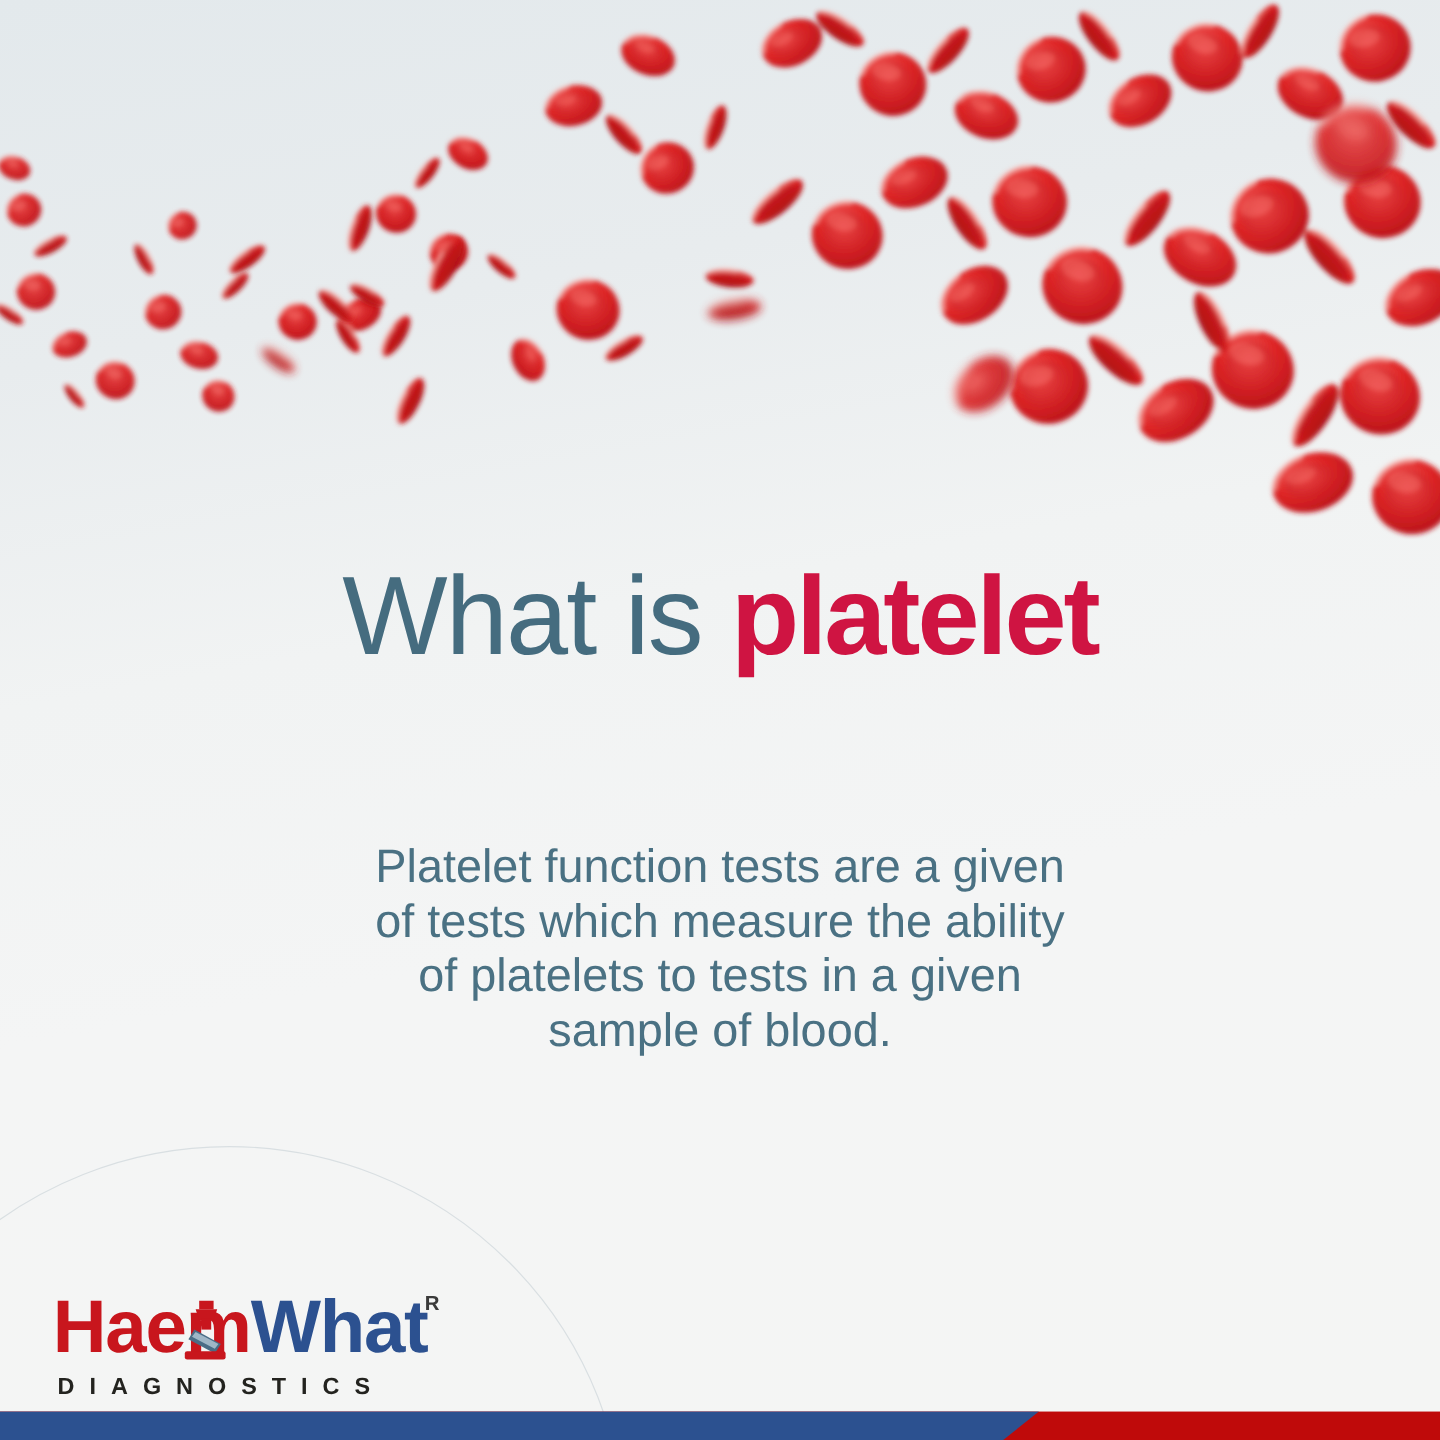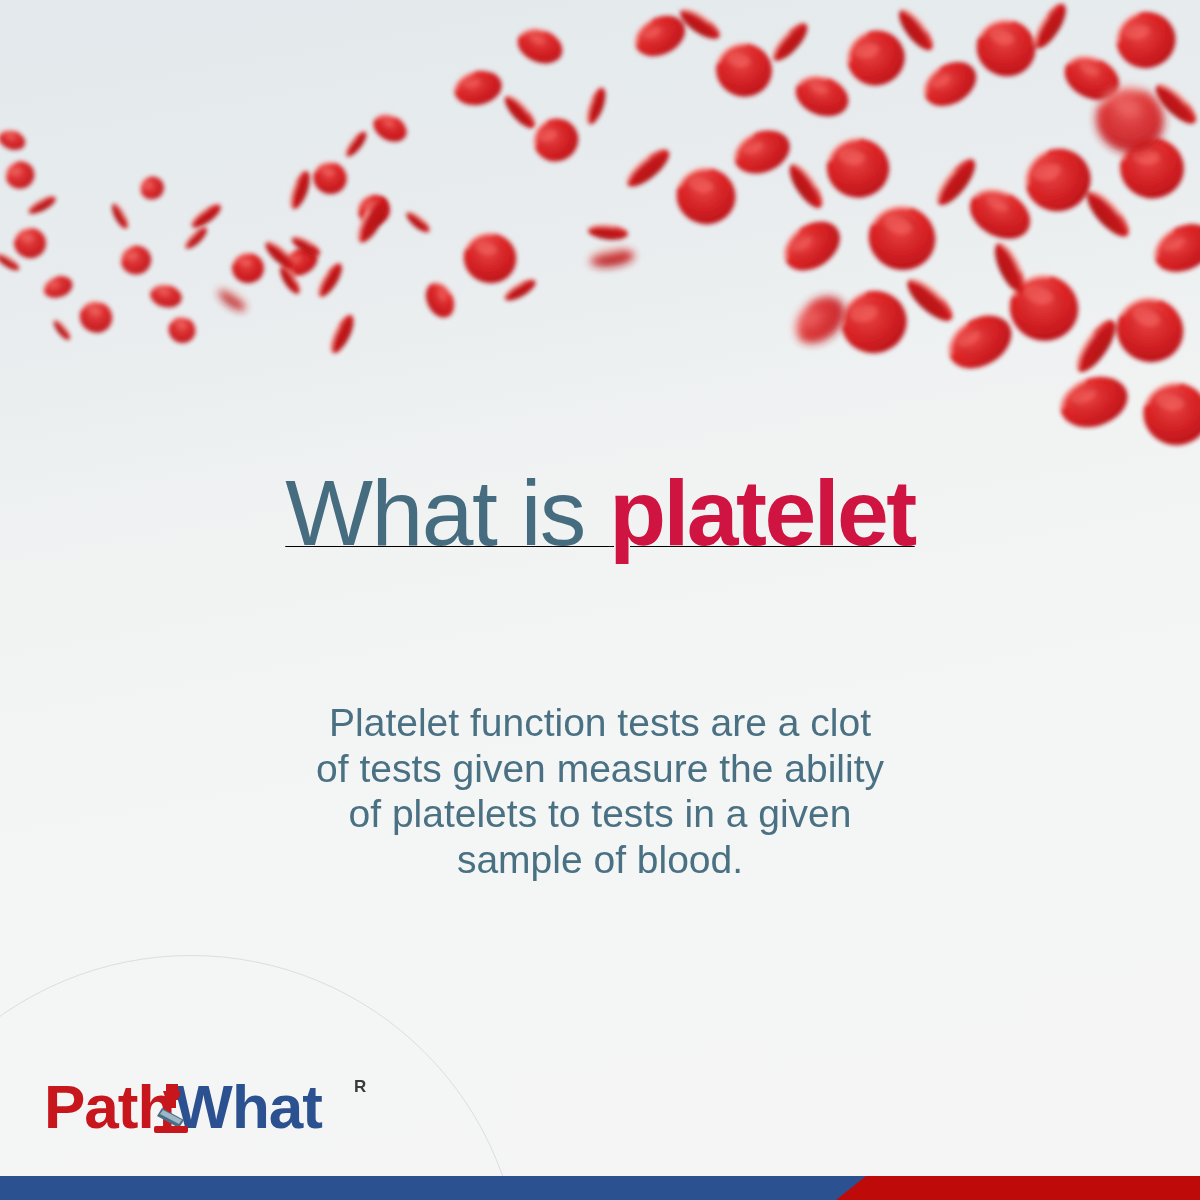--- a/index.html
+++ b/index.html
@@ -40,21 +40,20 @@
   
   #headline {
     position: absolute;
     left: 0;
     top: 468px;
     width: 1200px;
     text-align: center;
     line-height: 0.97;
     letter-spacing: -1.5px;
     pointer-events: none;
-    text-decoration: underline;
   }
   .hl-line {
     display: block;
     white-space: nowrap;
   }
   .hl-light {
     font-size: 93px;
     font-weight: 400;
     color: #456c7f;
   }
@@ -300,39 +299,40 @@
     </svg>
   </div>
 
   <div id="arc-decoration"></div>
 
   <div id="headline">
     <span class="hl-line"><span class="hl-light">What is </span><span class="hl-bold">platelet</span></span>
   </div>
 
   <div id="body-copy">
-    <span>Platelet function tests are a clot</span>
-    <span>of tests given measure the ability</span>
+    <span>Platelet function tests are a given</span>
+    <span>of tests which measure the ability</span>
     <span>of platelets to tests in a given</span>
     <span>sample of blood.</span>
   </div>
 
   <div id="logo">
     <span id="logo-wordmark">
-      <span class="lg-haem">Path</span><span class="lg-path">What</span>
+      <span class="lg-haem">Haem</span><span class="lg-path">What</span>
       <svg id="logo-scope" viewBox="0 0 52 58" xmlns="http://www.w3.org/2000/svg">
         <path d="M20 4 h12 v7 h-12 z" fill="#c8161d"></path>
         <path d="M17 11 h18 l-3 9 h-12 z" fill="#c8161d"></path>
         <rect x="22" y="19" width="8" height="9" fill="#c8161d"></rect>
         <path d="M16 28 l22 12 -5 8 -22 -12 z" fill="#4a6d86"></path>
         <path d="M17 30 l19 10 -3 4 -19 -10 z" fill="#9fb6c6"></path>
         <rect x="8" y="46" width="34" height="7" rx="2" fill="#c8161d"></rect>
       </svg>
       <span id="logo-reg">R</span>
     </span>
+    <span id="logo-tagline">DIAGNOSTICS</span>
   </div>
 
 
   <div id="bottom-bar">
     <svg width="1200" height="24" viewBox="0 0 1200 24" xmlns="http://www.w3.org/2000/svg">
       <rect x="0" y="0" width="1200" height="24" fill="#bf0a0a"></rect>
       <polygon points="0,0 866,0 836,24 0,24" fill="#2c5190"></polygon>
     </svg>
   </div>
 

